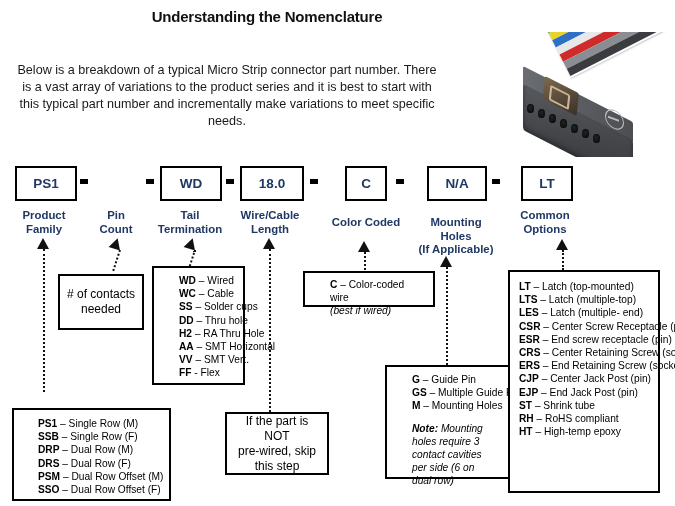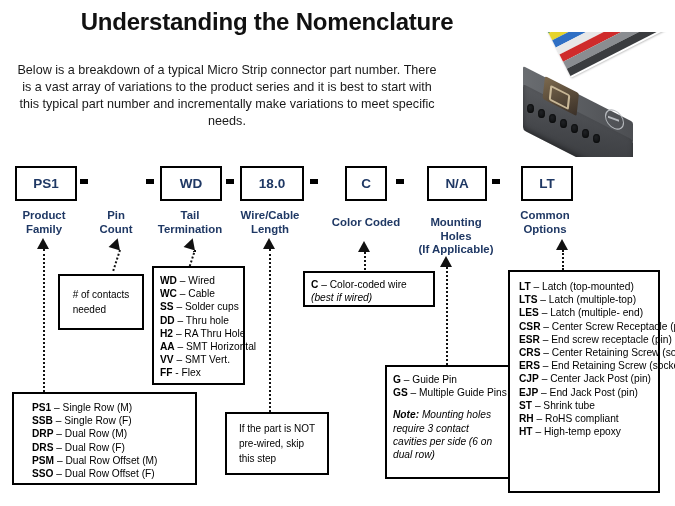--- a/index.html
+++ b/index.html
@@ -10,21 +10,21 @@
     position:relative;
     overflow:hidden;
     -webkit-font-smoothing:antialiased;
   }
   .canvas{position:relative;width:675px;height:506px;}
 
   
   .title{
     position:absolute;left:0;top:8px;width:534px;
     text-align:center;
-    font-size:24px;font-weight:bold;color:#111111;
+    font-size:15px;font-weight:bold;color:#111111;
     letter-spacing:-0.2px;
   }
   .intro{
     position:absolute;left:12px;top:62px;width:430px;
     text-align:center;
     font-size:12.6px;line-height:17px;color:#1a1a1a;
   }
 
   
   .photo{position:absolute;left:505px;top:32px;width:170px;height:125px;overflow:hidden;}
@@ -79,24 +79,24 @@
   .arrow{position:absolute;width:0;height:0;
     border-left:6px solid transparent;border-right:6px solid transparent;
     border-bottom:11px solid #111;}
   .arrow.tilt{transform:rotate(18deg);}
 
   
   .dbox{
     position:absolute;border:2.2px solid #000;background:#fff;
     box-sizing:border-box;
     font-size:10.2px;line-height:13.2px;color:#000;
-    padding:6px 6px;
-  }
-  .dbox.center{display:flex;align-items:center;justify-content:center;text-align:left;
-    font-size:10px;line-height:15px;padding:16px 6px;}
+    padding:6px 25px;
+  }
+  .dbox.center{display:flex;align-items:center;justify-content:center;text-align:center;
+    font-size:12px;line-height:15px;padding:16px 6px;}
   .dbox ul{margin:0;padding:0;list-style:none;}
   .dbox li{white-space:nowrap;}
   .code{font-weight:bold;}
   .ital{font-style:italic;}
   .note-b{font-weight:bold;font-style:italic;}
   .wrapli{white-space:normal;}
 </style>
 </head>
 <body>
 
@@ -216,20 +216,21 @@
       <span class="code">C</span>
       <span>– Color-coded wire</span>
     </div>
     <div class="ital">(best if wired)</div>
   </div>
 
   <div class="dbox" style="left:385px;top:365px;width:126px;height:114px">
     <ul>
       <li><span class="code">G</span> <span>– Guide Pin</span></li>
       <li><span class="code">GS</span> <span>– Multiple Guide Pins</span></li>
+      <li><span class="code">M</span> <span>– Mounting Holes</span></li>
     </ul>
     <div style="height:9px"></div>
     <div class="ital wrapli">
       <span class="note-b">Note:</span>
       <span>Mounting holes require 3 contact cavities per side (6 on dual row)</span>
     </div>
   </div>
 
   <div class="dbox" style="left:508px;top:270px;width:152px;height:223px;padding:8px 9px">
     <ul>
@@ -241,21 +242,21 @@
       <li class="wrapli"><span class="code">CRS</span> <span>– Center Retaining Screw (socket)</span></li>
       <li class="wrapli"><span class="code">ERS</span> <span>– End Retaining Screw (socket)</span></li>
       <li class="wrapli"><span class="code">CJP</span> <span>– Center Jack Post (pin)</span></li>
       <li class="wrapli"><span class="code">EJP</span> <span>– End Jack Post (pin)</span></li>
       <li class="wrapli"><span class="code">ST</span> <span>– Shrink tube</span></li>
       <li class="wrapli"><span class="code">RH</span> <span>– RoHS compliant</span></li>
       <li class="wrapli"><span class="code">HT</span> <span>– High-temp epoxy</span></li>
     </ul>
   </div>
 
-  <div class="dbox" style="left:12px;top:392px;width:185px;height:93px;padding:7px 18px">
+  <div class="dbox" style="left:12px;top:408px;width:159px;height:93px;padding:7px 24px">
     <ul>
       <li><span class="code">PS1</span> <span>– Single Row (M)</span></li>
       <li><span class="code">SSB</span> <span>– Single Row (F)</span></li>
       <li><span class="code">DRP</span> <span>– Dual Row (M)</span></li>
       <li><span class="code">DRS</span> <span>– Dual Row (F)</span></li>
       <li><span class="code">PSM</span> <span>– Dual Row Offset (M)</span></li>
       <li><span class="code">SSO</span> <span>– Dual Row Offset (F)</span></li>
     </ul>
   </div>
 

